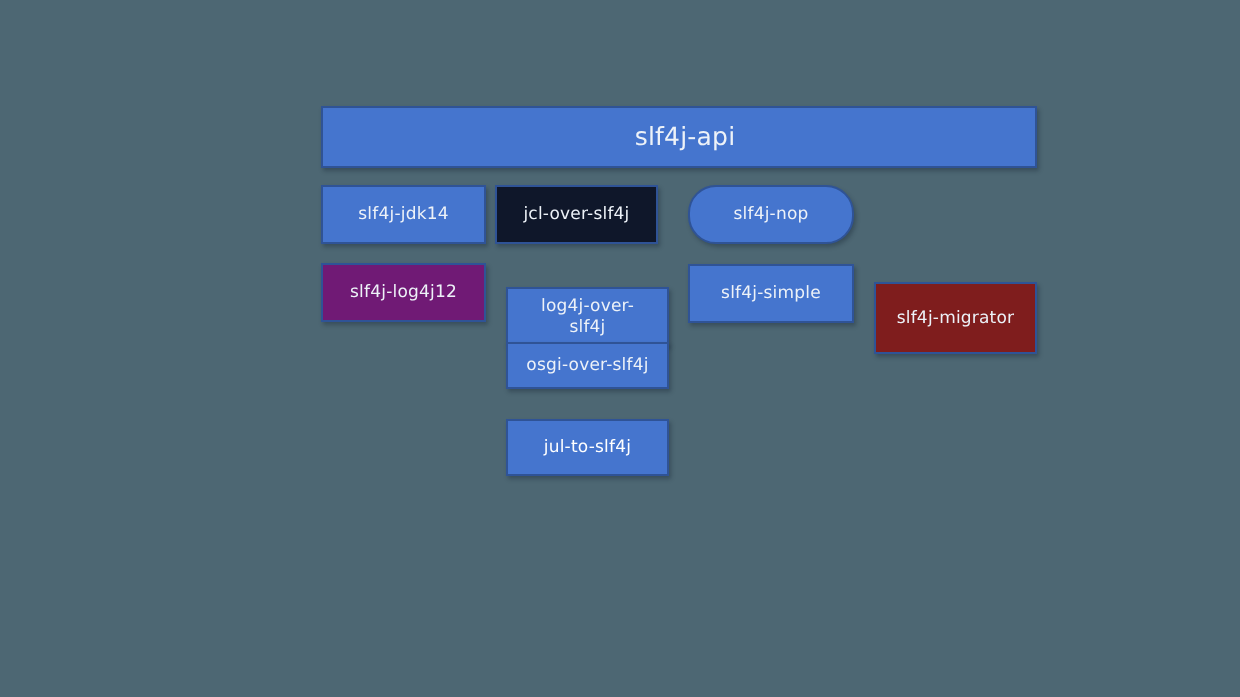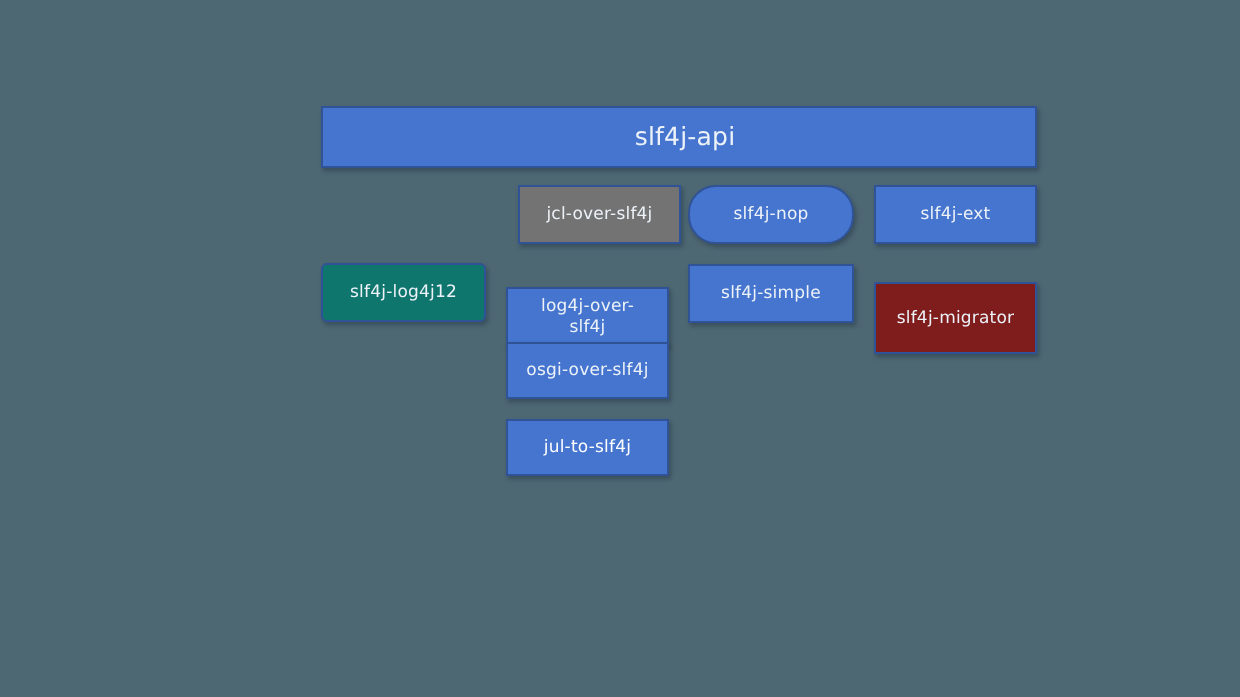--- a/index.html
+++ b/index.html
@@ -48,41 +48,41 @@
     font-size: 17px;
   }
 </style>
 </head>
 <body style="background: rgb(77, 103, 115);">
 
 <div id="diagram">
     <div class="node node-api" style="left: 321px; top: 106px; width: 716px; height: 62px; background: rgb(69, 117, 206); border-color: rgb(47, 83, 150); color: rgb(237, 242, 248); padding-left: 18px;">
       <span>slf4j-api</span>
     </div>
-    <div class="node node-mod" style="left: 518px; top: 185px; width: 163px; height: 59px; background: #737373; border-color: rgb(47, 83, 150); color: rgb(237, 242, 248);">
+    <div class="node node-mod" style="left: 321px; top: 185px; width: 165px; height: 59px; background: rgb(69, 117, 206); border-color: rgb(47, 83, 150); color: rgb(237, 242, 248);">
+      <span>slf4j-jdk14</span>
+    </div>
+    <div class="node node-mod" style="left: 495px; top: 185px; width: 163px; height: 59px; background: #0f172a; border-color: rgb(47, 83, 150); color: rgb(237, 242, 248);">
       <span>jcl-over-slf4j</span>
     </div>
     <div class="node node-mod" style="left: 688px; top: 185px; width: 166px; height: 59px; background: rgb(69, 117, 206); border-color: rgb(47, 83, 150); color: rgb(237, 242, 248); border-radius: 28px;">
       <span>slf4j-nop</span>
     </div>
-    <div class="node node-mod" style="left: 874px; top: 185px; width: 163px; height: 59px; background: rgb(69, 117, 206); border-color: rgb(47, 83, 150); color: rgb(237, 242, 248);">
-      <span>slf4j-ext</span>
-    </div>
-    <div class="node node-mod" style="left: 321px; top: 263px; width: 165px; height: 59px; background: #0f766e; border-color: rgb(47, 83, 150); color: rgb(237, 242, 248); border-radius: 6px;">
+    <div class="node node-mod" style="left: 321px; top: 263px; width: 165px; height: 59px; background: #701a75; border-color: rgb(47, 83, 150); color: rgb(237, 242, 248);">
       <span>slf4j-log4j12</span>
     </div>
     <div class="node node-mod" style="left: 506px; top: 263px; width: 163px; height: 59px; background: rgb(69, 117, 206); border-color: rgb(47, 83, 150); color: rgb(237, 242, 248); margin-top: 24px;">
       <span>log4j-over-
 slf4j</span>
     </div>
     <div class="node node-mod" style="left: 688px; top: 264px; width: 166px; height: 59px; background: rgb(69, 117, 206); border-color: rgb(47, 83, 150); color: rgb(237, 242, 248);">
       <span>slf4j-simple</span>
     </div>
     <div class="node node-mod" style="left: 874px; top: 263px; width: 163px; height: 72px; background: #7f1d1d; border-color: rgb(47, 83, 150); color: rgb(237, 242, 248); margin-top: 19px;">
       <span>slf4j-migrator</span>
     </div>
-    <div class="node node-mod" style="left: 506px; top: 342px; width: 163px; height: 57px; background: rgb(69, 117, 206); border-color: rgb(47, 83, 150); color: rgb(237, 242, 248);">
+    <div class="node node-mod" style="left: 506px; top: 342px; width: 163px; height: 47px; background: rgb(69, 117, 206); border-color: rgb(47, 83, 150); color: rgb(237, 242, 248);">
       <span>osgi-over-slf4j</span>
     </div>
     <div class="node node-mod" style="left: 506px; top: 419px; width: 163px; height: 57px; background: rgb(69, 117, 206); border-color: rgb(47, 83, 150); color: #ffffff;">
       <span>jul-to-slf4j</span>
     </div>
   </div>
 
 </body></html>

